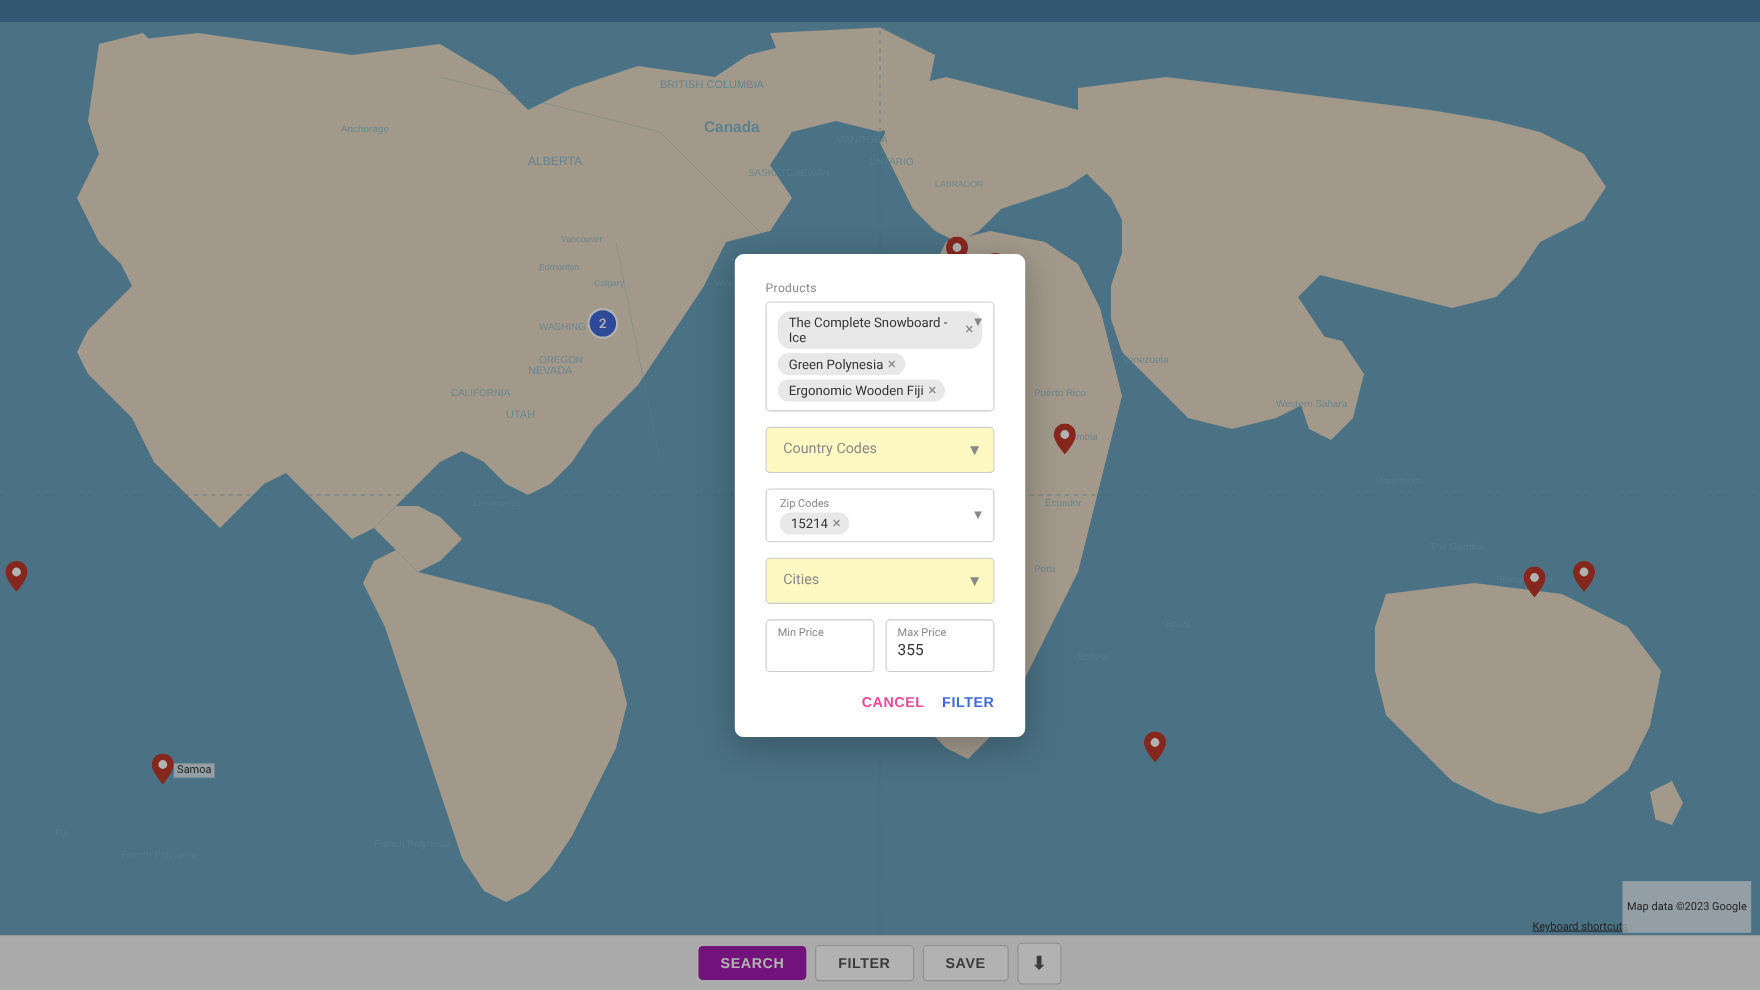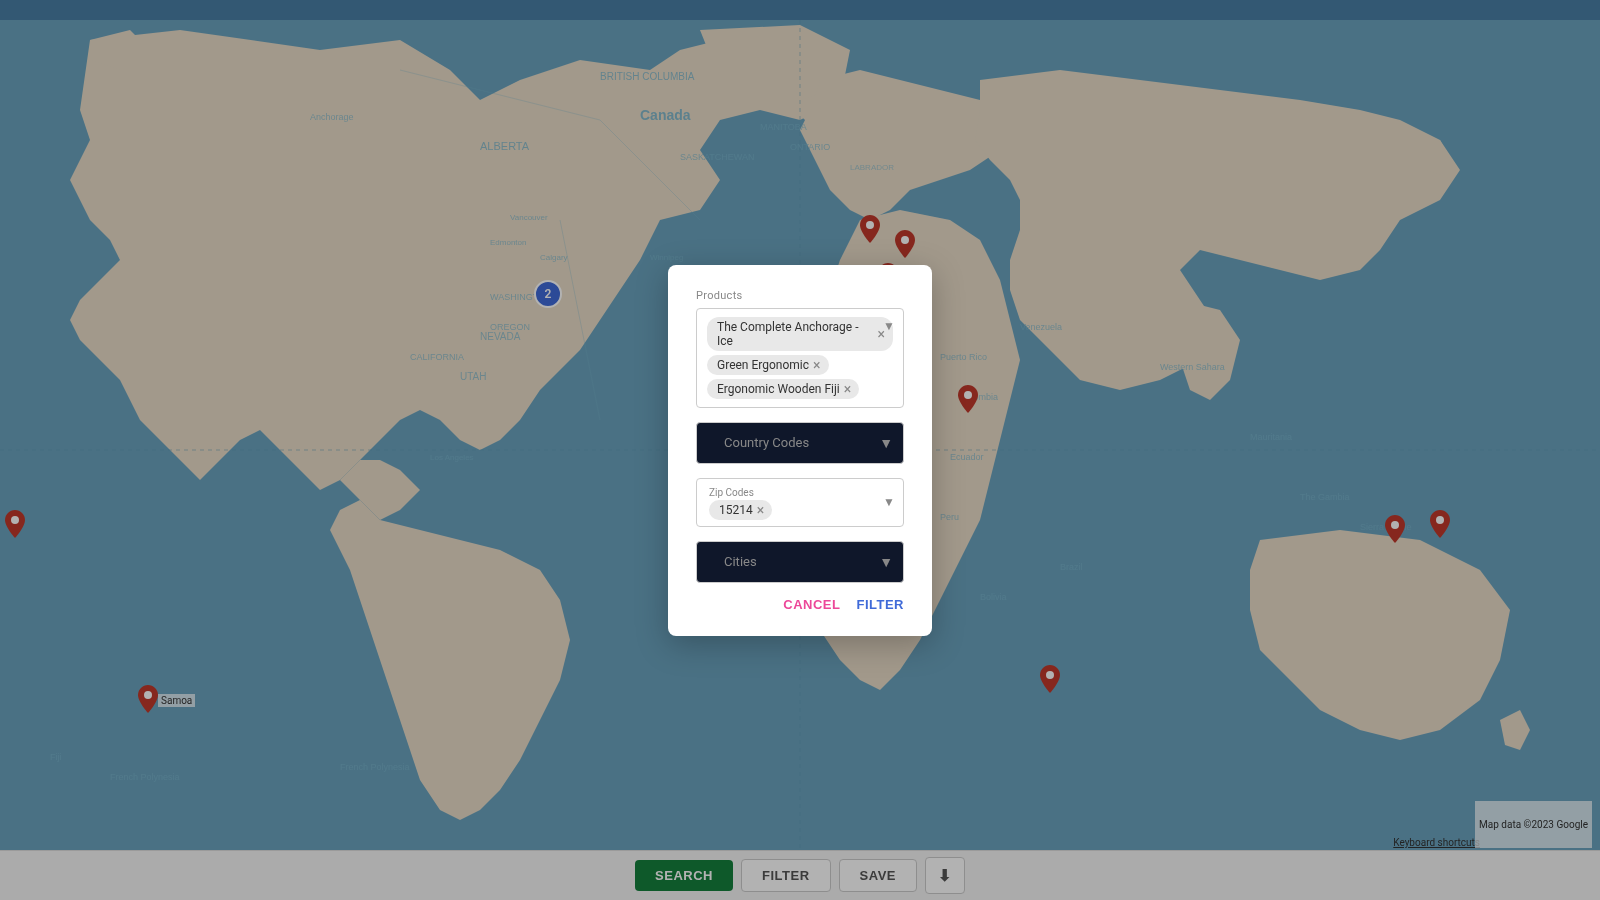--- a/index.html
+++ b/index.html
@@ -39,21 +39,21 @@
       padding: 8px 20px;
       border: none;
       border-radius: 4px;
       font-size: 13px;
       font-weight: 600;
       cursor: pointer;
       letter-spacing: 0.5px;
     }
 
     .toolbar-btn-search {
-      background: #15803d;
+      background: #a21caf;
       color: white;
     }
 
     .toolbar-btn-outline {
       background: white;
       color: #555;
       border: 1px solid #ccc;
     }
 
     .toolbar-btn-download {
@@ -123,27 +123,27 @@
       cursor: pointer;
       color: #888;
       font-size: 14px;
       line-height: 1;
     }
 
     
     .select-field {
       border: 1px solid #ccc;
       border-radius: 4px;
-      padding: 10px 30px 10px 27px;
+      padding: 10px 30px 10px 15px;
       font-size: 13px;
       color: #555;
       margin-bottom: 14px;
       position: relative;
       cursor: pointer;
-      background: #0f172a;
+      background: #fef9c3;
       display: flex;
       align-items: center;
       min-height: 42px;
     }
 
     .select-field .placeholder {
       color: #888;
       font-size: 13px;
     }
 
@@ -428,28 +428,28 @@
 <div class="keyboard-shortcuts">Keyboard shortcuts</div>
 <div class="map-attribution">Map data ©2023 Google</div>
 
 <div class="overlay">
   <div class="modal">
 
     <div class="modal-section-label">Products</div>
     <div class="products-field">
       <div class="tag-row">
         <span class="tag">
-          <span>The Complete Anchorage - Ice</span>
+          <span>The Complete Snowboard - Ice</span>
           <span class="tag-remove">×</span>
         </span>
         <span style="position:absolute;right:8px;top:10px;color:#888;font-size:12px;">▼</span>
       </div>
       <div class="tag-row" style="margin-top:4px;">
         <span class="tag">
-          <span>Green Ergonomic</span>
+          <span>Green Polynesia</span>
           <span class="tag-remove">×</span>
         </span>
       </div>
       <div class="tag-row" style="margin-top:4px;">
         <span class="tag">
           <span>Ergonomic Wooden Fiji</span>
           <span class="tag-remove">×</span>
         </span>
       </div>
     </div>
@@ -468,20 +468,30 @@
         </span>
       </div>
       <span style="position:absolute;right:8px;top:50%;transform:translateY(-50%);color:#888;font-size:12px;">▼</span>
     </div>
 
     <div class="select-field">
       <span class="placeholder">Cities</span>
       <span class="select-arrow">▼</span>
     </div>
 
+    <div class="price-row">
+      <div class="price-input-wrap">
+        <div class="price-input-label">Min Price</div>
+        <div class="price-input-val"></div>
+      </div>
+      <div class="price-input-wrap">
+        <div class="price-input-label">Max Price</div>
+        <div class="price-input-val">355</div>
+      </div>
+    </div>
 
     <div class="modal-actions">
       <button class="btn-cancel">CANCEL</button>
       <button class="btn-filter">FILTER</button>
     </div>
 
   </div>
 </div>
 
 <div class="bottom-toolbar">

